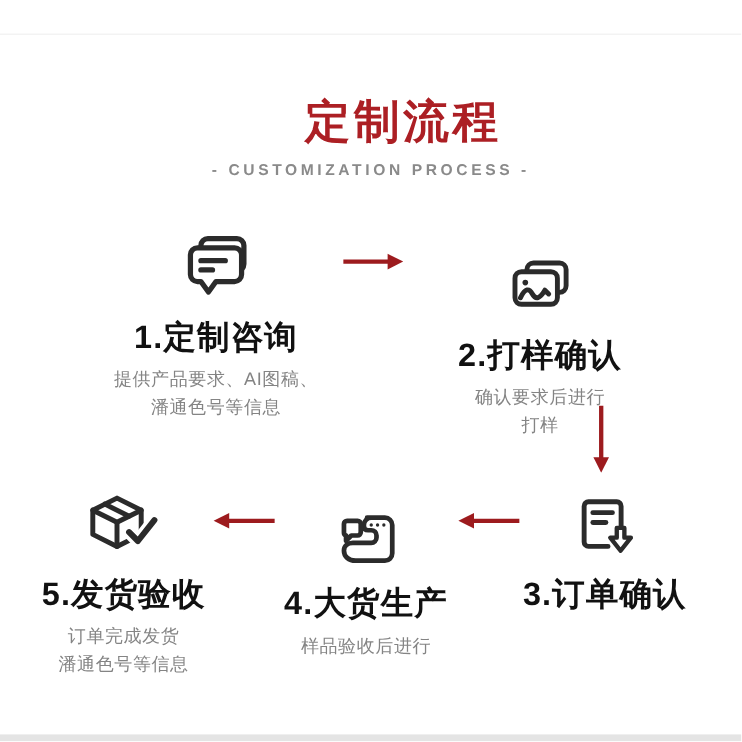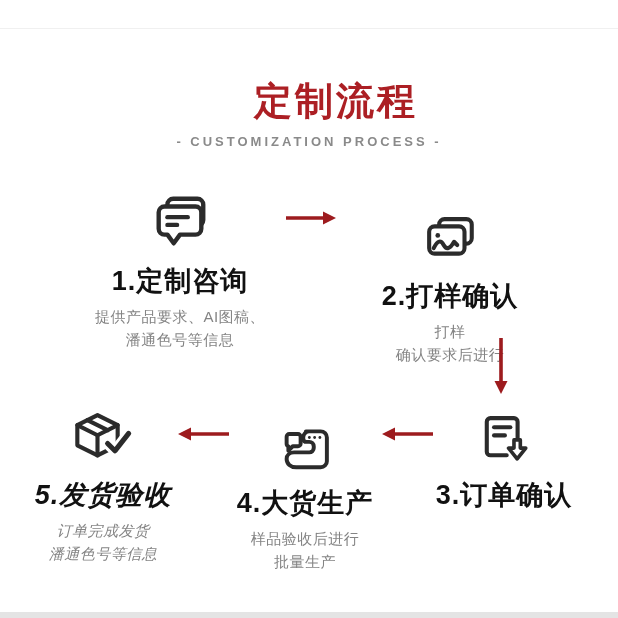--- a/index.html
+++ b/index.html
@@ -86,22 +86,22 @@
     <div class="icon">
       <svg width="58" height="58" viewBox="0 0 64 64" fill="none" stroke="currentColor" stroke-width="4.5" stroke-linejoin="round" stroke-linecap="round">
         <rect x="20" y="9" width="36" height="27" rx="6"></rect>
         <rect x="9" y="17" width="39" height="30" rx="6" fill="#ffffff"></rect>
         <circle cx="18.5" cy="27" r="2.6" fill="currentColor" stroke="none"></circle>
         <path d="M14 41 c4.5 -9 8 -9 11 -3.5 c3 5.5 7 4.5 11.5 -3.5 l3.5 3.5"></path>
       </svg>
     </div>
     <div class="step-title">2.打样确认</div>
     <div class="step-desc">
+      <div>确认要求后进行</div>
       <div>打样</div>
-      <div>确认要求后进行</div>
     </div>
   </div>
 
   <div class="arrow" style="left:493px;top:338px;">
     <svg width="16" height="56" viewBox="0 0 16 56">
       <line x1="8" y1="0" x2="8" y2="44" stroke="currentColor" stroke-width="3.6"></line>
       <polygon points="1.5,43 14.5,43 8,56" fill="currentColor"></polygon>
     </svg>
   </div>
 
@@ -130,32 +130,31 @@
         <path d="M33 13 h17 a7 7 0 0 1 7 7 v27 a7 7 0 0 1 -7 7 H22 c-6.5 0 -11 -4 -11 -9.5 c0 -4.5 3.5 -7.5 8.5 -7.5 H37 a5 5 0 0 0 5 -5 v-2 a5 5 0 0 0 -5 -5 h-3 c-2.5 0 -4 -1.5 -4 -4 v-1 a7 7 0 0 1 7 -7 z" fill="#ffffff"></path>
         <path d="M14 16 h10 a3 3 0 0 1 3 3 v8 a3 3 0 0 1 -3 3 h-6 l-5 5 v-5 a3 3 0 0 1 -2 -3 v-8 a3 3 0 0 1 3 -3 z" fill="#ffffff"></path>
         <circle cx="37" cy="20" r="1.6" fill="currentColor" stroke="none"></circle>
         <circle cx="43" cy="20" r="1.6" fill="currentColor" stroke="none"></circle>
         <circle cx="49" cy="20" r="1.6" fill="currentColor" stroke="none"></circle>
       </svg>
     </div>
     <div class="step-title">4.大货生产</div>
     <div class="step-desc">
       <div>样品验收后进行</div>
-      <div>批量生产</div>
     </div>
   </div>
 
   <div class="arrow" style="left:177px;top:426px;">
     <svg width="52" height="16" viewBox="0 0 52 16">
       <line x1="52" y1="8" x2="13" y2="8" stroke="currentColor" stroke-width="3.6"></line>
       <polygon points="14,1.5 1,8 14,14.5" fill="currentColor"></polygon>
     </svg>
   </div>
 
-  <div class="step" style="left:3px;top:404px;font-style:italic;">
+  <div class="step" style="left:3px;top:404px;">
     <div class="icon">
       <svg width="66" height="60" viewBox="0 0 72 64" fill="none" stroke="currentColor" stroke-width="4.5" stroke-linejoin="round" stroke-linecap="round">
         <path d="M30 7 L52 18 V40 L30 51 L8 40 V18 Z" fill="#ffffff"></path>
         <path d="M8 18 L30 29 L52 18"></path>
         <path d="M30 29 V51"></path>
         <path d="M19 12.5 L41 23.5"></path>
         <path d="M41 38 L49 46 L64 27" stroke="#ffffff" stroke-width="12"></path>
         <path d="M41 38 L49 46 L64 27" stroke="currentColor" stroke-width="5.5"></path>
       </svg>
     </div>

